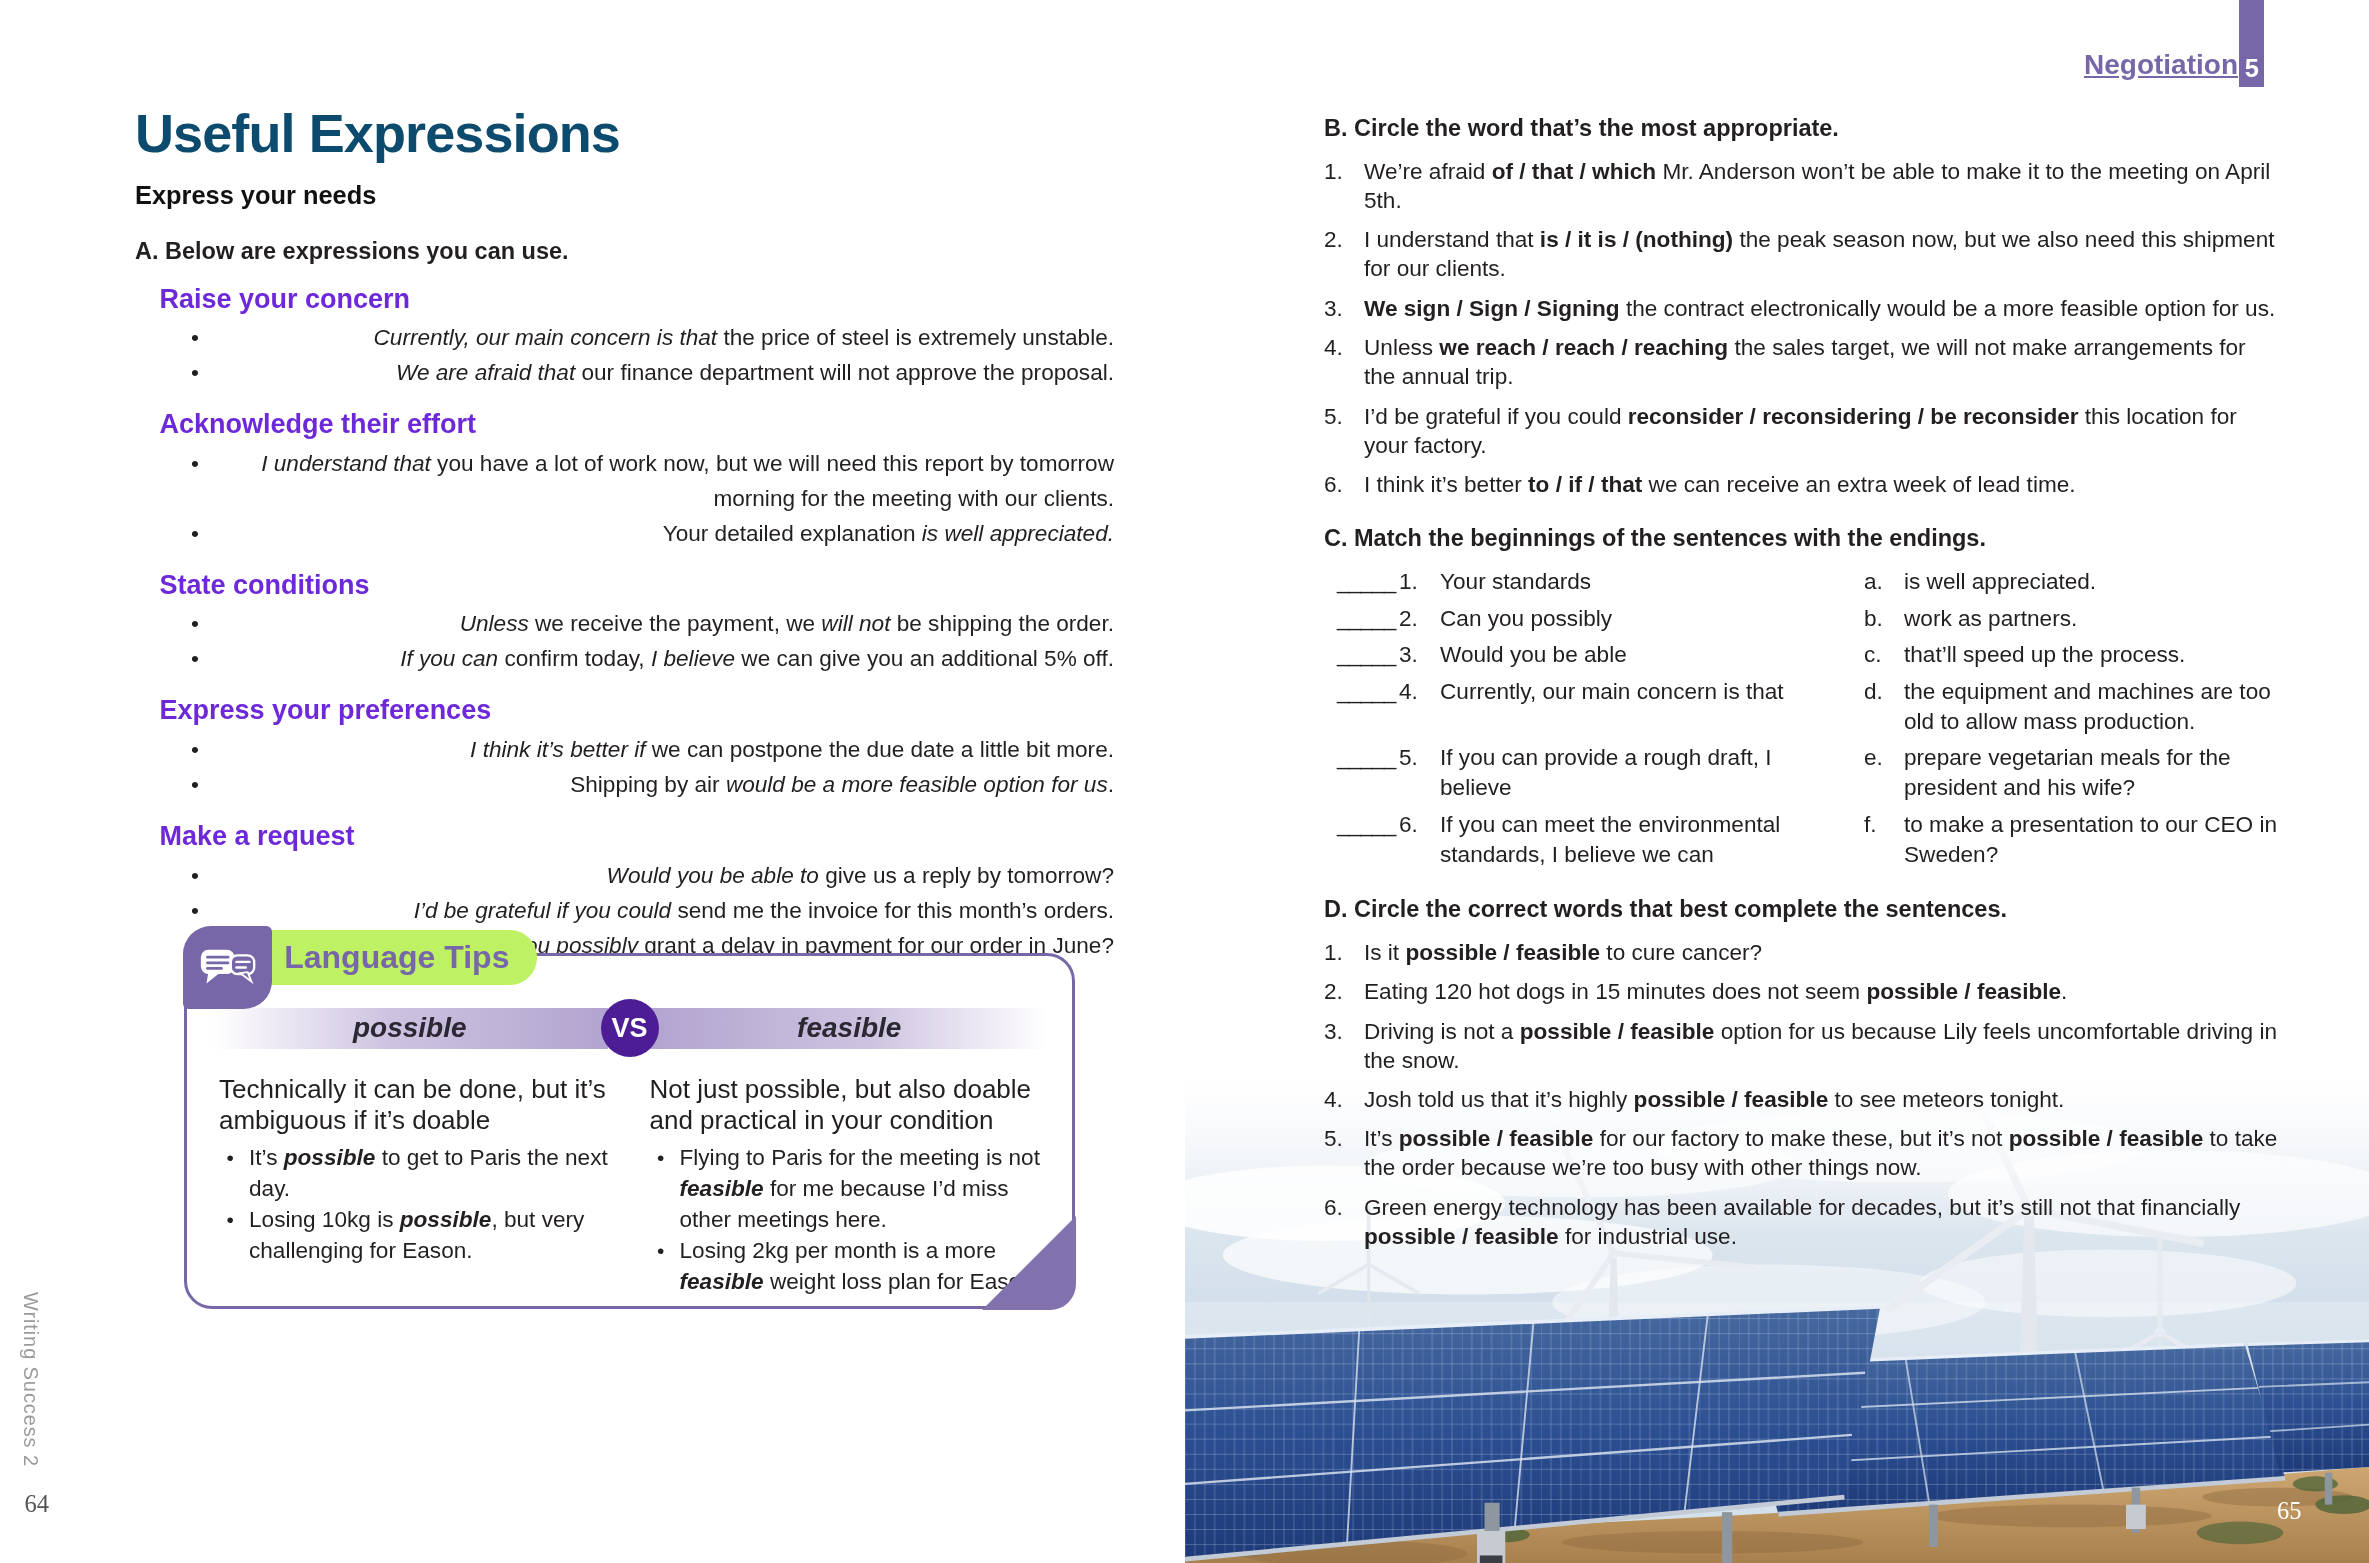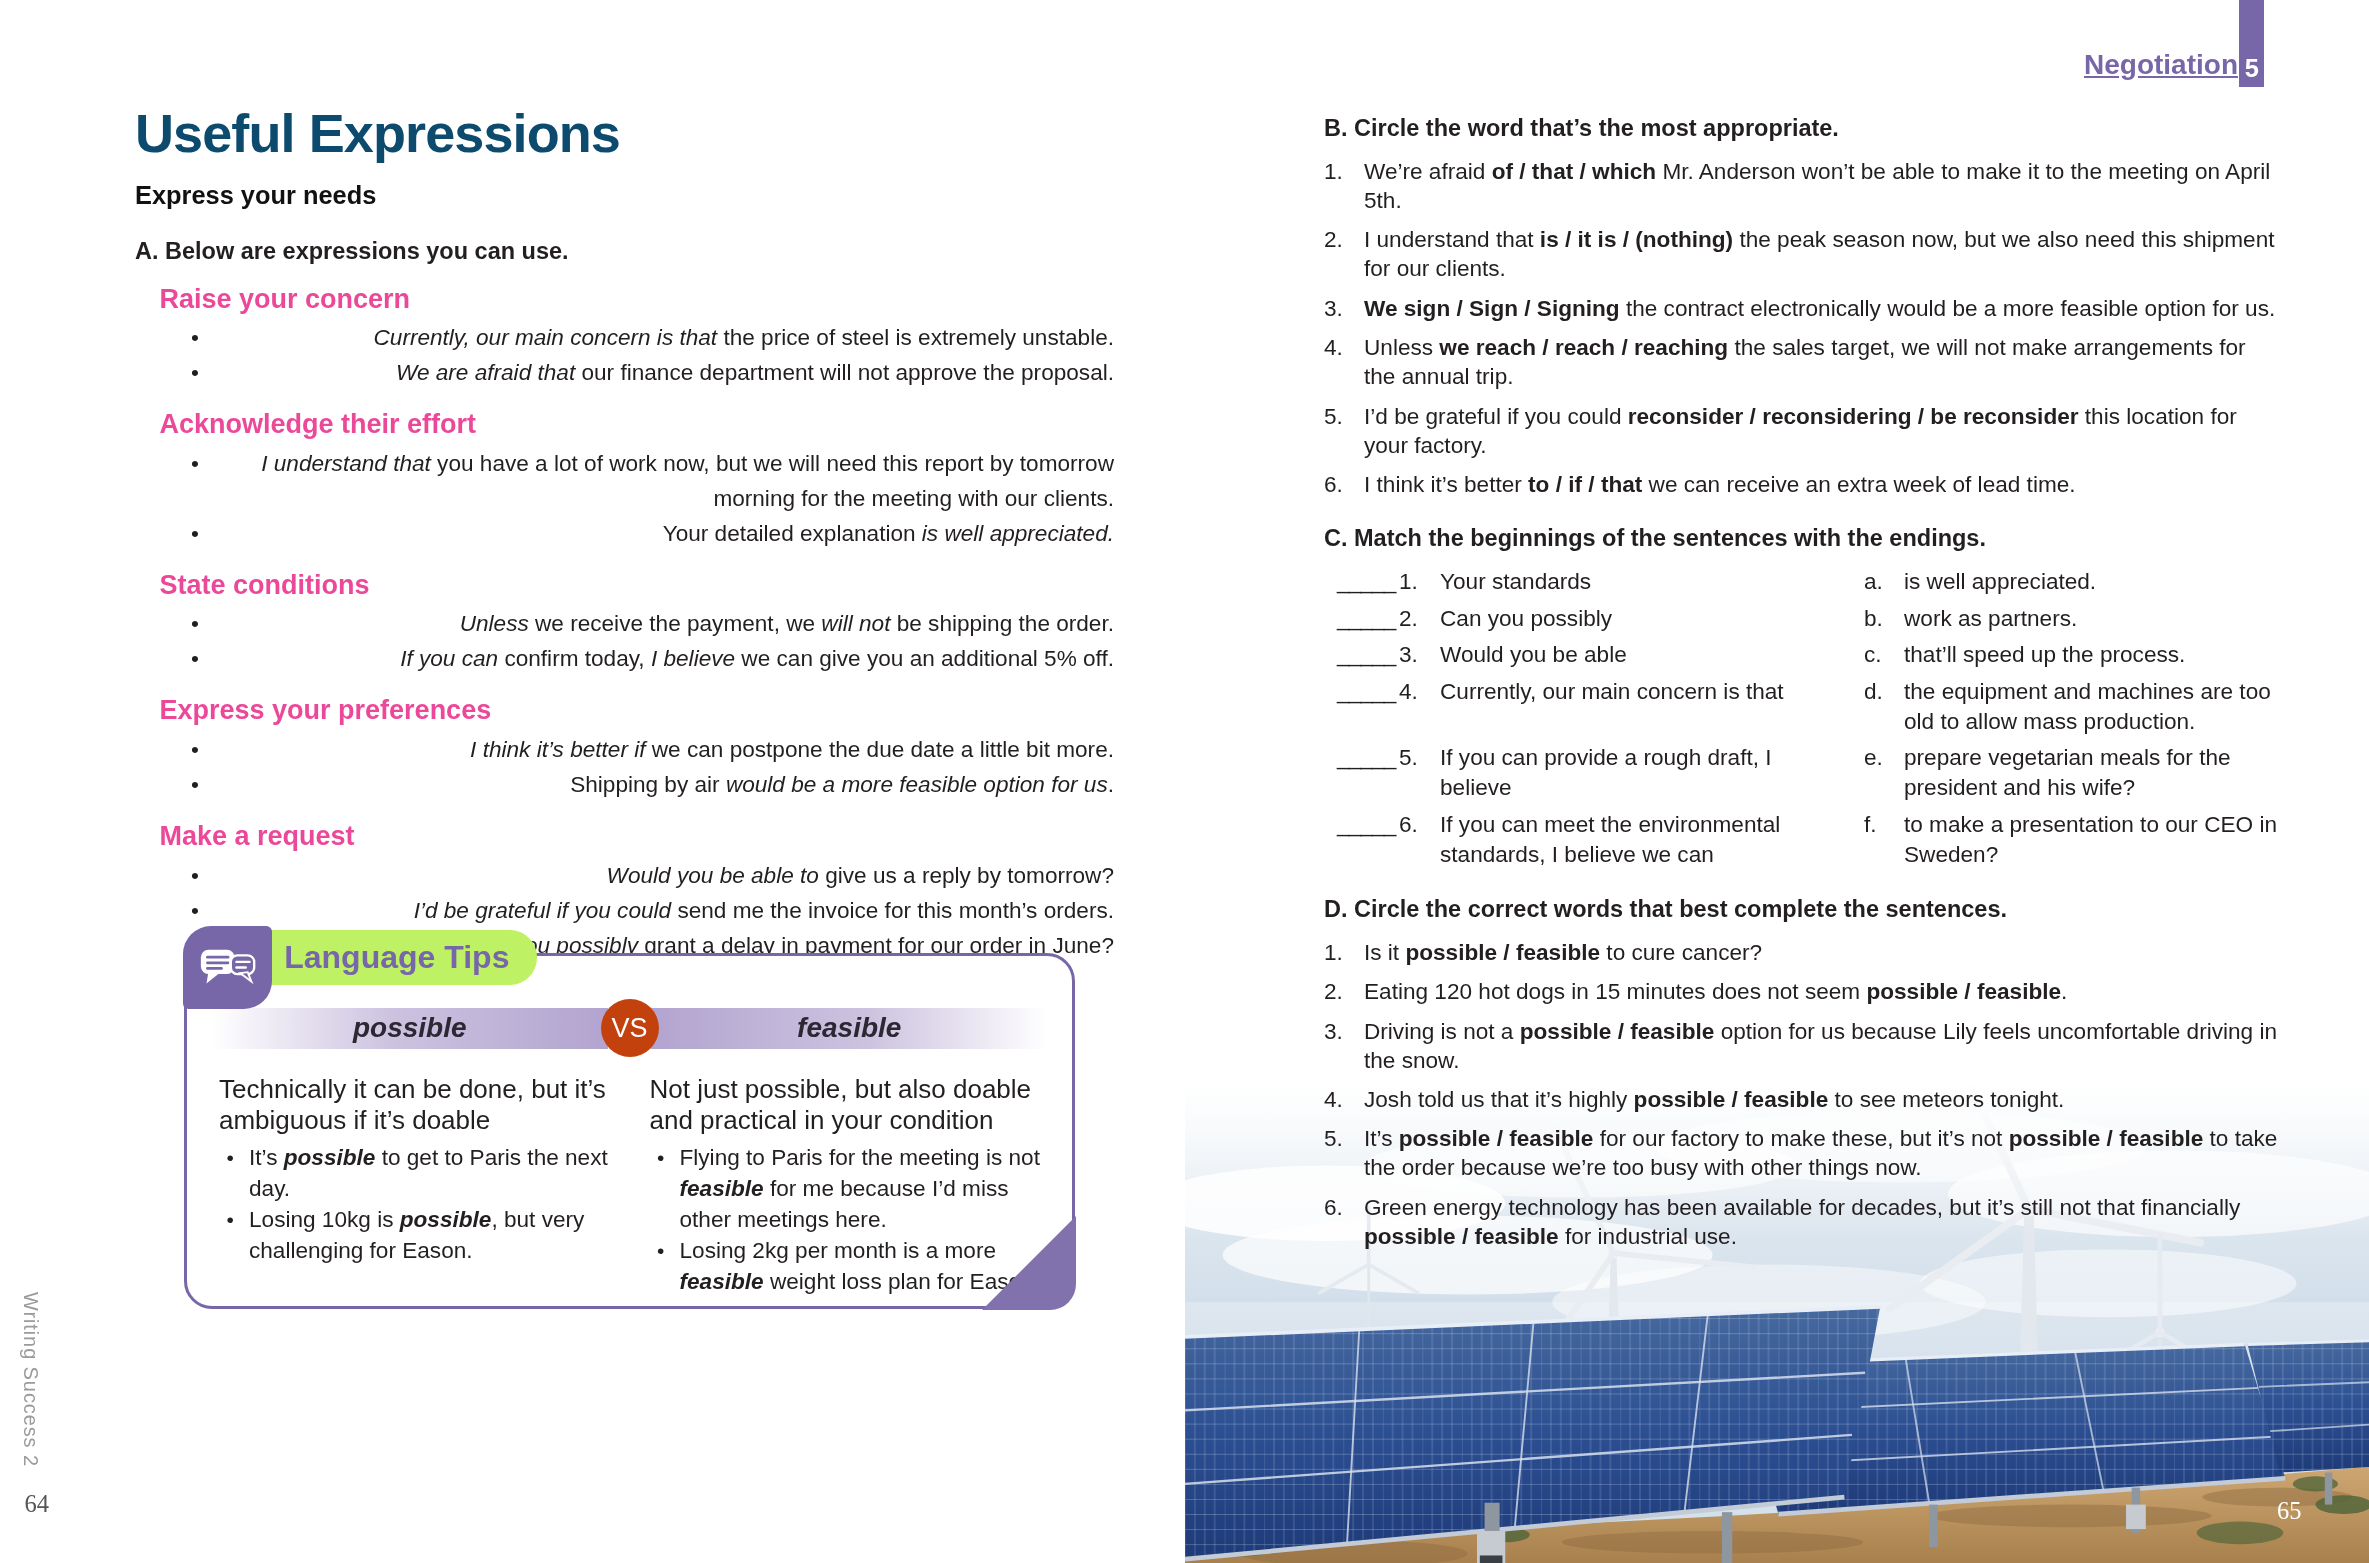--- a/index.html
+++ b/index.html
@@ -9,35 +9,35 @@
   .i{font-style:italic;}
 
   
   .page-left{position:absolute;left:0;top:0;width:1185px;height:1563px;}
   .spine-label{position:absolute;left:19px;top:1292px;writing-mode:vertical-rl;font-size:20px;color:#9b9b9b;letter-spacing:0.9px;}
   .pn-left{position:absolute;left:24.5px;top:1490px;font-family:"Liberation Serif",serif;font-size:24.5px;color:#555;}
   .left-content{position:absolute;left:135px;top:105px;width:979px;}
   .main-title{font-size:54px;font-weight:700;color:#0c4a6e;letter-spacing:-0.9px;line-height:1.05;margin:0;}
   .subtitle{font-size:25.4px;font-weight:700;color:#111;margin:19px 0 0 0;}
   .instr{font-size:23.5px;font-weight:700;margin:28px 0 0 0;}
-  .exp-head{font-size:27px;font-weight:700;color:#ec4899;margin:19px 0 5.6px 24.5px;}
+  .exp-head{font-size:27px;font-weight:700;color:#6d28d9;margin:19px 0 5.6px 24.5px;}
   .exp-list{list-style:none;margin:0;padding:0;text-align:right;}
   .exp-list li{position:relative;padding-left:84px;font-size:22.6px;line-height:35px;}
   .exp-list li::before{content:"•";position:absolute;left:56px;top:0;font-size:22.6px;}
 
   
   .tips-box{position:absolute;left:184px;top:953px;width:885px;height:350px;border:3.8px solid #7767a8;border-radius:28px;background:#fff;}
   .tips-badge{position:absolute;left:-3.8px;top:-28px;height:56px;z-index:3;}
   .tips-pill{position:absolute;left:28px;top:1.9px;height:55px;background:#bef264;border-radius:27px;padding:0 28px 0 73px;line-height:55px;font-size:32px;font-weight:700;color:#7767a8;white-space:nowrap;}
   .tips-iconbox{position:absolute;left:0;top:-1.9px;width:89px;height:83px;background:#7767a8;border-radius:28px 5.6px 28px 5.6px;display:flex;align-items:center;justify-content:center;z-index:4;}
   .vs-row{display:flex;align-items:center;margin:43px 24.5px 0 24.5px;position:relative;}
   .vs-bar{flex:1;height:41px;display:flex;align-items:center;justify-content:center;font-size:28px;font-weight:700;font-style:italic;color:#2b2833;}
   .vs-bar.lft{background:linear-gradient(90deg,#ffffff 0%,#cdc3e0 45%,#b2a4cf 100%);}
   .vs-bar.rgt{background:linear-gradient(270deg,#ffffff 0%,#cdc3e0 45%,#b2a4cf 100%);}
-  .vs-circle{width:58px;height:58px;border-radius:50%;background:#c2410c;color:#fff;font-size:27px;font-weight:400;display:flex;align-items:center;justify-content:center;margin:0 -7.5px;z-index:2;flex:none;}
+  .vs-circle{width:58px;height:58px;border-radius:50%;background:#4c1d95;color:#fff;font-size:27px;font-weight:700;display:flex;align-items:center;justify-content:center;margin:0 -7.5px;z-index:2;flex:none;}
   .tips-cols{display:flex;gap:36px;padding:17px 28px 0 32px;}
   .tips-col{width:395px;}
   .tips-intro{font-size:26px;line-height:31px;margin:0 0 5.6px 0;}
   .tips-list{list-style:none;margin:0;padding:0;}
   .tips-list li{position:relative;padding-left:30px;font-size:22.6px;line-height:31px;}
   .tips-list li::before{content:"•";position:absolute;left:7.5px;top:0;font-size:21px;}
   .fold{position:absolute;right:-3.8px;bottom:-3.8px;width:0;height:0;border-bottom:94px solid #8172ad;border-left:94px solid transparent;border-bottom-right-radius:26px;}
 
   
   .page-right{position:absolute;left:1185px;top:0;width:1185px;height:1563px;}

